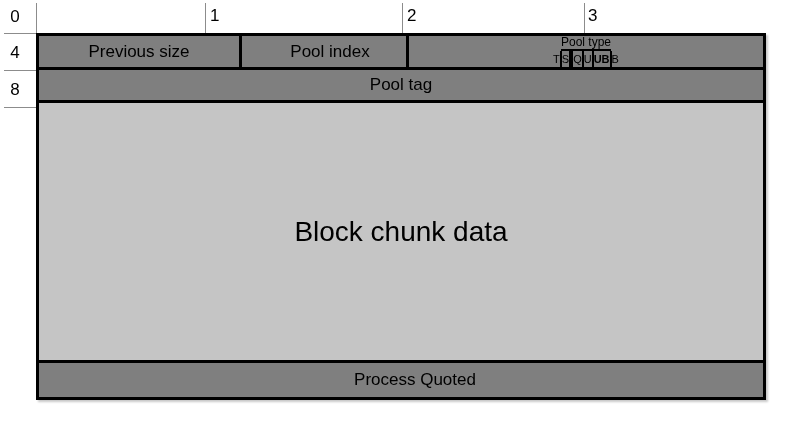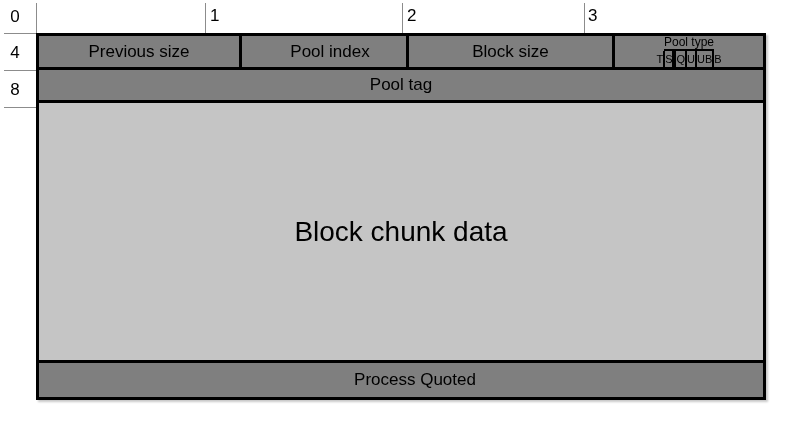--- a/index.html
+++ b/index.html
@@ -95,21 +95,21 @@
     align-items: center;
     justify-content: center;
     font-size: 11px;
     border-right: 2px solid #000000;
   }
   .bit-t  { flex: 17 0 0; }
   .bit-s  { flex: 17 0 0; }
   .bit-blank { flex: 28 0 0; }
   .bit-q  { flex: 18 0 0; }
   .bit-u  { flex: 18 0 0; }
-  .bit-ub { flex: 25 0 0; }
+  .bit-ub { flex: 25 0 0; font-weight: bold; }
   .bit-b  { flex: 16 0 0; border-right: none; }
 
   .tag-row {
     flex: 0 0 33px;
     display: flex;
     align-items: center;
     justify-content: center;
     font-size: 17px;
     background: #7f7f7f;
     border-bottom: 3px solid #000000;
@@ -153,21 +153,20 @@
 
   <div class="gutter-line" style="top:33px"></div>
   <div class="gutter-line" style="top:70px"></div>
   <div class="gutter-line" style="top:107px"></div>
 
   <div class="table">
 
     <div class="hdr-row">
       <div class="hdr-cell cell-prev">Previous size</div>
       <div class="hdr-cell cell-index">Pool index</div>
-      <div class="hdr-cell cell-block">Block size</div>
       <div class="hdr-cell cell-ptype">
         <div class="ptype-label">Pool type</div>
         <div class="bits-row">
           <div class="bit-cell bit-t">T</div>
           <div class="bit-cell bit-s">S</div>
           <div class="bit-cell bit-blank"></div>
           <div class="bit-cell bit-q">Q</div>
           <div class="bit-cell bit-u">U</div>
           <div class="bit-cell bit-ub">UB</div>
           <div class="bit-cell bit-b">B</div>

